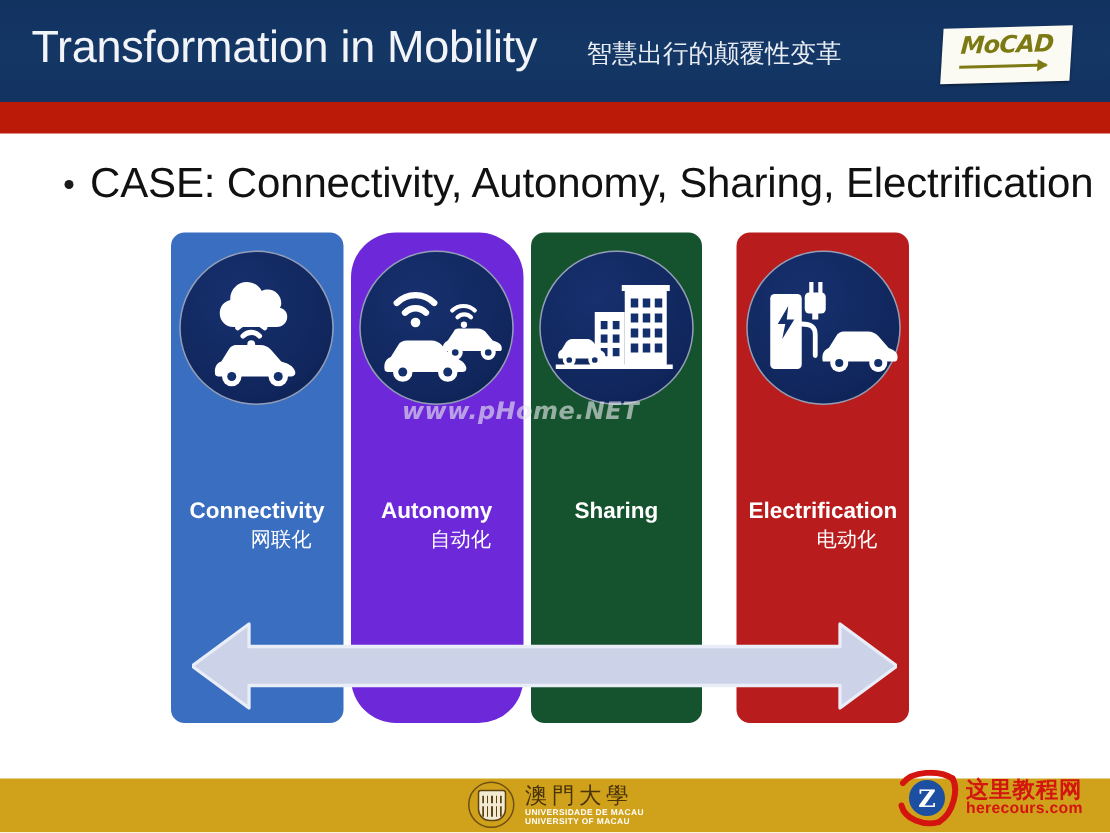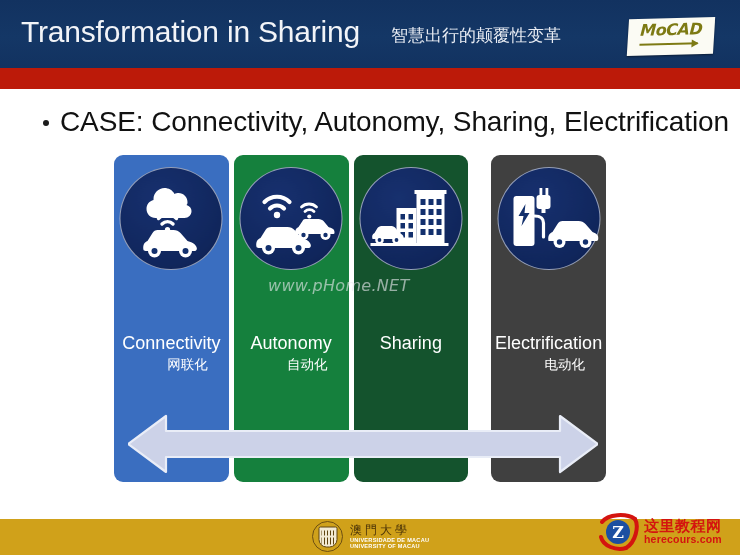--- a/index.html
+++ b/index.html
@@ -138,43 +138,43 @@
 
   .col-labels {
     position: absolute;
     left: 0; right: 0;
     top: 176px;
     text-align: center;
     color: #ffffff;
     line-height: 1.35;
   }
   .col-label-en {
-    font-size: 18px;
-    font-weight: 400;
+    font-size: 15px;
+    font-weight: 700;
   }
   .col-label-zh {
     font-size: 13.5px;
     font-family: "DejaVu Sans", sans-serif;
     padding-left: 32px;
   }
 
   
   .double-arrow {
     position: absolute;
     left: 128px; top: 411px;
     width: 470px; height: 66px;
     pointer-events: none;
   }
 
   
   .wm-center {
     position: absolute;
-    left: 268px; top: 276px;
+    left: 268px; top: 264px;
     font-size: 16px;
-    font-weight: normal;
+    font-weight: bold;
     font-style: italic;
     color: rgba(233,233,238,0.62);
     letter-spacing: 0.3px;
     white-space: nowrap;
     font-family: "DejaVu Sans", sans-serif;
     text-align: center;
   }
 
   
   .footer-band {
@@ -216,21 +216,21 @@
     background: repeating-linear-gradient(90deg,#5e4410 0 1px, transparent 1px 3px);
   }
   .um-seal-inner::after {
     content:"";
     position:absolute;
     left:2px; top:10px; right:2px; bottom:2px;
     background: repeating-linear-gradient(90deg,#5e4410 0 1px, transparent 1px 3px);
   }
   .um-txt { line-height: 1.08; }
   .um-zh {
-    font-size: 12px;
+    font-size: 15px;
     color: #4b3408;
     font-family: "DejaVu Serif", serif;
     letter-spacing: 3px;
   }
   .um-pt {
     font-size: 5.6px;
     color: #ffffff;
     letter-spacing: 0.25px;
     font-weight: bold;
   }
@@ -268,21 +268,21 @@
     letter-spacing: 0.2px;
   }
 </style>
 </head>
 <body>
 
 <div id="slide">
 
   <div class="header-band" style="background: linear-gradient(rgb(18, 50, 96) 0%, rgb(20, 55, 102) 55%, rgb(18, 50, 96) 100%);"></div>
   <div class="header-rule" style="background: rgb(188, 26, 9);"></div>
-  <div class="header-title">Transformation in Sharing</div>
+  <div class="header-title">Transformation in Mobility</div>
   <div class="header-subtitle">智慧出行的颠覆性变革</div>
 
   <div class="mocad-logo">
     <div class="mocad-text">MoCAD</div>
     <div class="mocad-arrow"></div>
   </div>
 
   <div class="bullet-row">
     <span class="bullet-dot"></span>
     <span class="bullet-text">CASE: Connectivity, Autonomy, Sharing, Electrification</span>
@@ -303,21 +303,21 @@
           <circle cx="65" cy="83" r="6.5" fill="#ffffff"></circle>
           <circle cx="65" cy="83" r="3" fill="#13306d"></circle>
         </svg>
       </div>
       <div class="col-labels">
         <div class="col-label-en">Connectivity</div>
         <div class="col-label-zh">网联化</div>
       </div>
     </div>
 
-    <div class="col" id="col1" style="background: #15803d;">
+    <div class="col" id="col1" style="background: #6d28d9; border-radius: 30px;">
       <div class="icon-circle">
         <svg width="100" height="100" viewBox="0 0 100 100">
           <path d="M24 34c7-7 18-7 25 0" stroke="#ffffff" stroke-width="4.2" fill="none" stroke-linecap="round"></path>
           <path d="M29.5 40.5c4-4 10-4 14 0" stroke="#ffffff" stroke-width="4.2" fill="none" stroke-linecap="round"></path>
           <circle cx="36.5" cy="47" r="3.2" fill="#ffffff"></circle>
           <path d="M61 39c4-4 11-4 15 0" stroke="#ffffff" stroke-width="2.8" fill="none" stroke-linecap="round"></path>
           <path d="M64.5 43.5c2.5-2.5 6.5-2.5 9 0" stroke="#ffffff" stroke-width="2.8" fill="none" stroke-linecap="round"></path>
           <circle cx="68.8" cy="48.5" r="2.1" fill="#ffffff"></circle>
           <path d="M55 66c-1-4 1-6 3-7l4-6c1-2 2-2 4-2h12c2 0 4 1 5 2l5 6c3 1 6 2 6 5 0 1 0 2-1 2H56z" fill="#ffffff"></path>
           <circle cx="63" cy="67" r="5" fill="#ffffff"></circle>
@@ -371,21 +371,21 @@
           <circle cx="36" cy="72" r="4.3" fill="#ffffff"></circle>
           <circle cx="36" cy="72" r="1.9" fill="#13306d"></circle>
           <rect x="10" y="75" width="78" height="3" fill="#ffffff"></rect>
         </svg>
       </div>
       <div class="col-labels">
         <div class="col-label-en">Sharing</div>
       </div>
     </div>
 
-    <div class="col" id="col3" style="background: #404040; margin-left: 18px;">
+    <div class="col" id="col3" style="background: #b91c1c; margin-left: 18px;">
       <div class="icon-circle">
         <svg width="100" height="100" viewBox="0 0 100 100">
           <rect x="15" y="28" width="21" height="50" rx="3" fill="#ffffff"></rect>
           <path d="M27 36l-7 12h5l-2 10 8-13h-5z" fill="#13306d"></path>
           <path d="M36 48c6 0 9 2 9 7v14" stroke="#ffffff" stroke-width="3.2" fill="none" stroke-linecap="round"></path>
           <rect x="38" y="27" width="14" height="14" rx="3" fill="#ffffff"></rect>
           <rect x="41" y="20" width="2.8" height="8" fill="#ffffff"></rect>
           <rect x="47" y="20" width="2.8" height="8" fill="#ffffff"></rect>
           <rect x="43" y="40" width="4" height="5" fill="#ffffff"></rect>
           <path d="M50 73c-1-5 1-8 4-9l5-8c1-2 3-3 5-3h16c3 0 5 1 7 3l7 8c3 1 6 3 6 6 0 2-1 3-2 3H52c-1 0-2-0-2 0z" fill="#ffffff"></path>

